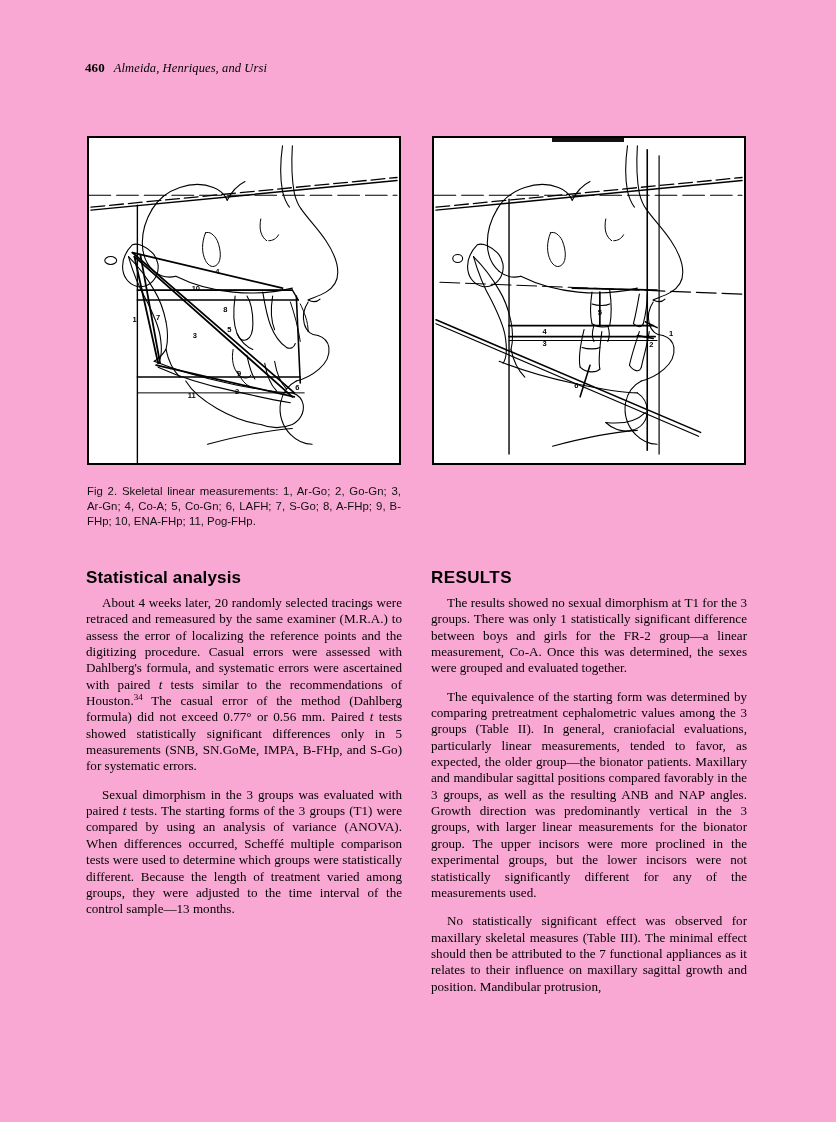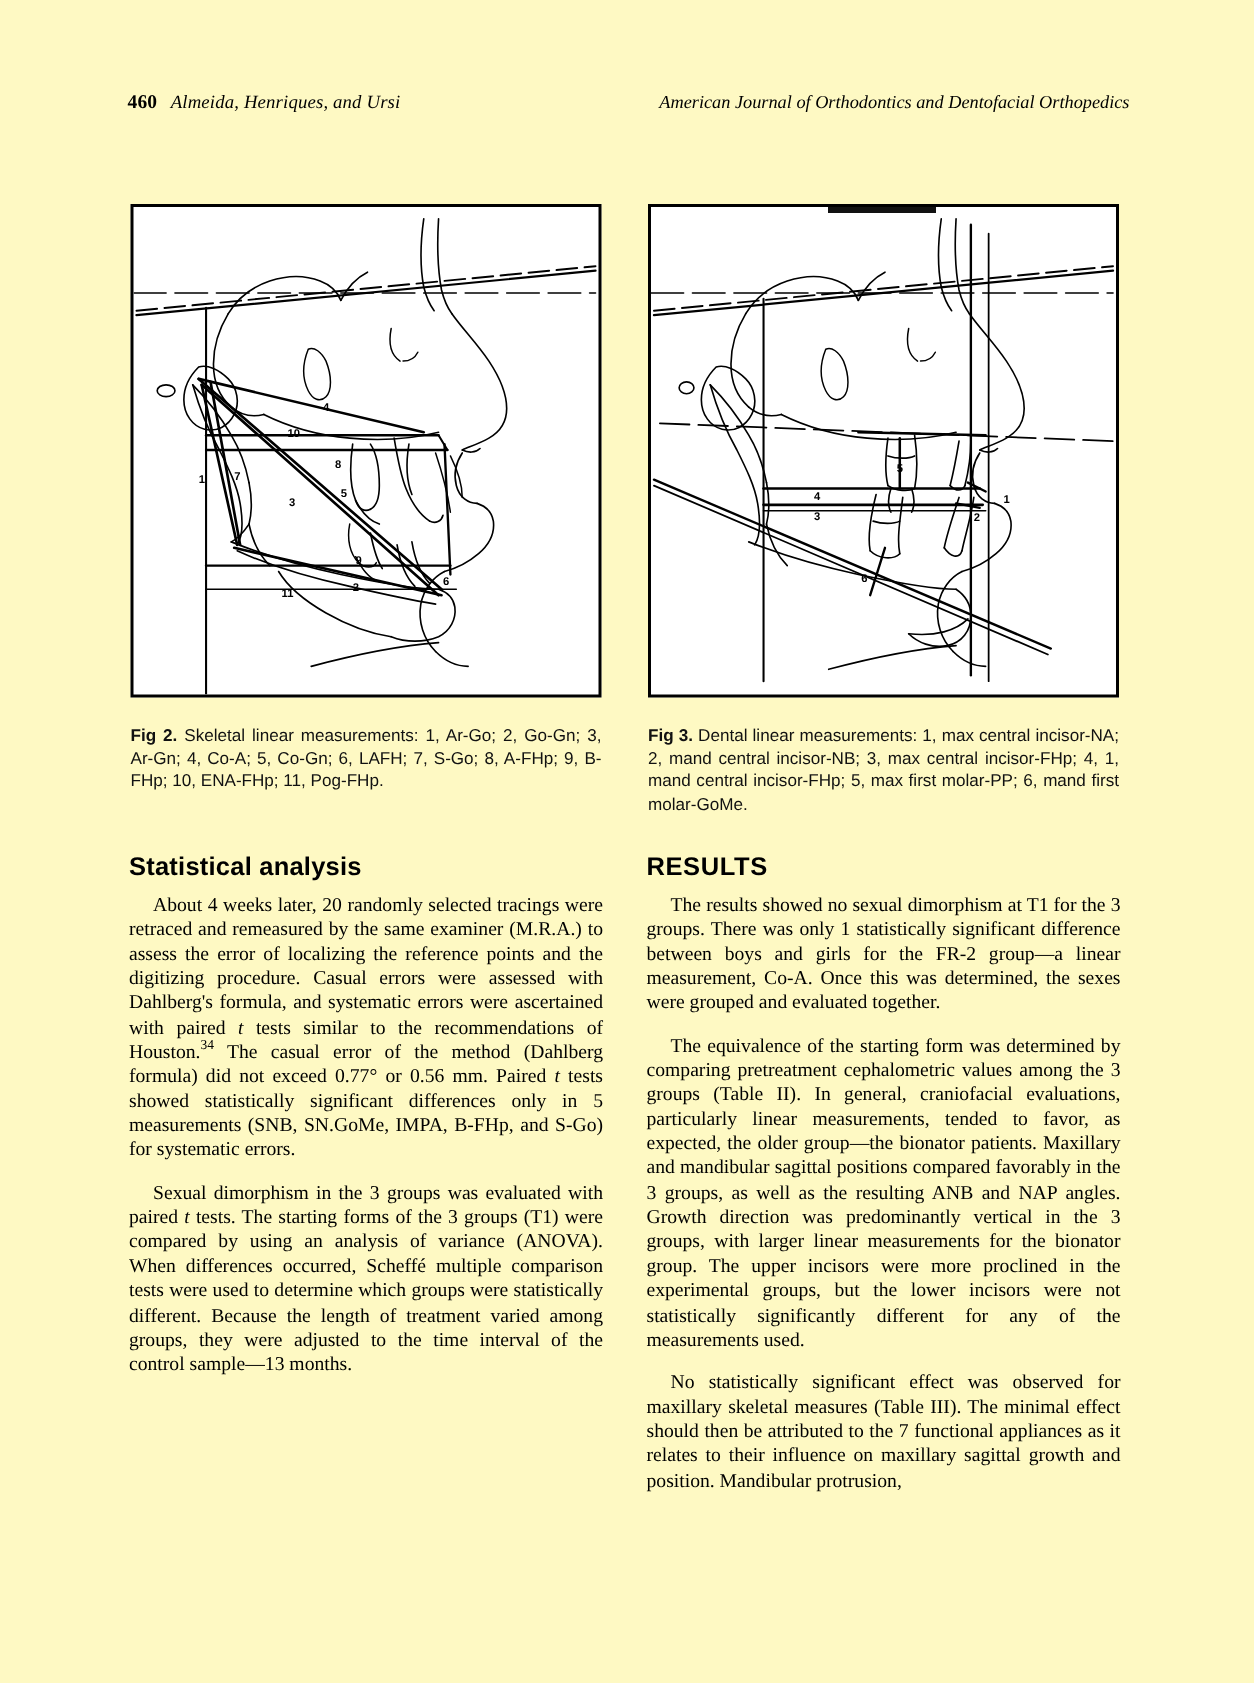--- a/index.html
+++ b/index.html
@@ -9,21 +9,21 @@
     background: #ffffff;
   }
   body {
     font-family: "Liberation Serif", "DejaVu Serif", serif;
     color: #000000;
   }
   #page {
     position: relative;
     width: 836px;
     height: 1122px;
-    background: #fef9c3;
+    background: #f9a8d4;
     overflow: hidden;
     margin: 0 auto;
   }
 
   
   #running-head {
     position: absolute;
     left: 85px;
     top: 60px;
     width: 668px;
@@ -77,21 +77,21 @@
     position: absolute;
     width: 314px;
     font-family: "Liberation Sans", "DejaVu Sans", sans-serif;
     font-size: 11.4px;
     line-height: 15.2px;
     text-align: justify;
     color: #111;
   }
   #fig2-caption { left: 87px;  top: 484px; }
   #fig3-caption { left: 432px; top: 484px; }
-  .caption .fig-label { font-weight: bold; margin-top: 48px; }
+  .caption .fig-label { font-weight: normal; margin-top: 48px; }
 
   
   .column {
     position: absolute;
     width: 316px;
     top: 568px;
   }
   #col-left  { left: 86px; }
   #col-right { left: 431px; }
 
@@ -120,21 +120,20 @@
 </head>
 <body>
 
 <div id="page">
 
   <div id="running-head">
     <div class="rh-left">
       <span class="rh-pageno">460</span><span>Almeida, Henriques, and Ursi</span>
     </div>
     <div class="rh-right">
-      <div>American Journal of Orthodontics and Dentofacial Orthopedics</div>
     </div>
   </div>
 
   <div class="figure-box" id="fig2-box">
     <svg viewBox="0 0 314 329" preserveAspectRatio="none">
       <g fill="none" stroke="#000" stroke-width="1.1" stroke-linecap="round" stroke-linejoin="round">
 
         <path d="M196,8 C194,22 193,38 196,54 C198,62 200,66 203,70"></path>
         <path d="M206,8 C205,24 205,40 208,56 C210,64 212,68 215,72"></path>
 
@@ -356,23 +355,20 @@
         <text x="142" y="253">6</text>
       </g>
     </svg>
     <div class="fig-artifact" style="left:118px; top:0px; width:72px; height:4px;"></div>
   </div>
 
   <div class="caption" id="fig2-caption">
     <span class="fig-label">Fig 2.</span><span> Skeletal linear measurements: 1, Ar-Go; 2, Go-Gn; 3, Ar-Gn; 4, Co-A; 5, Co-Gn; 6, LAFH; 7, S-Go; 8, A-FHp; 9, B-FHp; 10, ENA-FHp; 11, Pog-FHp.</span>
   </div>
 
-  <div class="caption" id="fig3-caption">
-    <span class="fig-label">Fig 3.</span><span> Dental linear measurements: 1, max central incisor-NA; 2, mand central incisor-NB; 3, max central incisor-FHp; 4, 1, mand central incisor-FHp; 5, max first molar-PP; 6, mand first molar-GoMe.</span>
-  </div>
 
   <div class="column" id="col-left">
     <h2 class="sec-head">Statistical analysis</h2>
 
 
     <p class="body"><span>About 4 weeks later, 20 randomly selected tracings were retraced and remeasured by the same examiner (M.R.A.) to assess the error of localizing the reference points and the digitizing procedure. Casual errors were assessed with Dahlberg's formula, and systematic errors were ascertained with paired </span><span class="ital">t</span><span> tests similar to the recommendations of Houston.</span><span class="sup">34</span><span> The casual error of the method (Dahlberg formula) did not exceed 0.77° or 0.56 mm. Paired </span><span class="ital">t</span><span> tests showed statistically significant differences only in 5 measurements (SNB, SN.GoMe, IMPA, B-FHp, and S-Go) for systematic errors.</span></p>
 
 
     <p class="body"><span>Sexual dimorphism in the 3 groups was evaluated with paired </span><span class="ital">t</span><span> tests. The starting forms of the 3 groups (T1) were compared by using an analysis of variance (ANOVA). When differences occurred, Scheffé multiple comparison tests were used to determine which groups were statistically different. Because the length of treatment varied among groups, they were adjusted to the time interval of the control sample—13 months.</span></p>
   </div>

